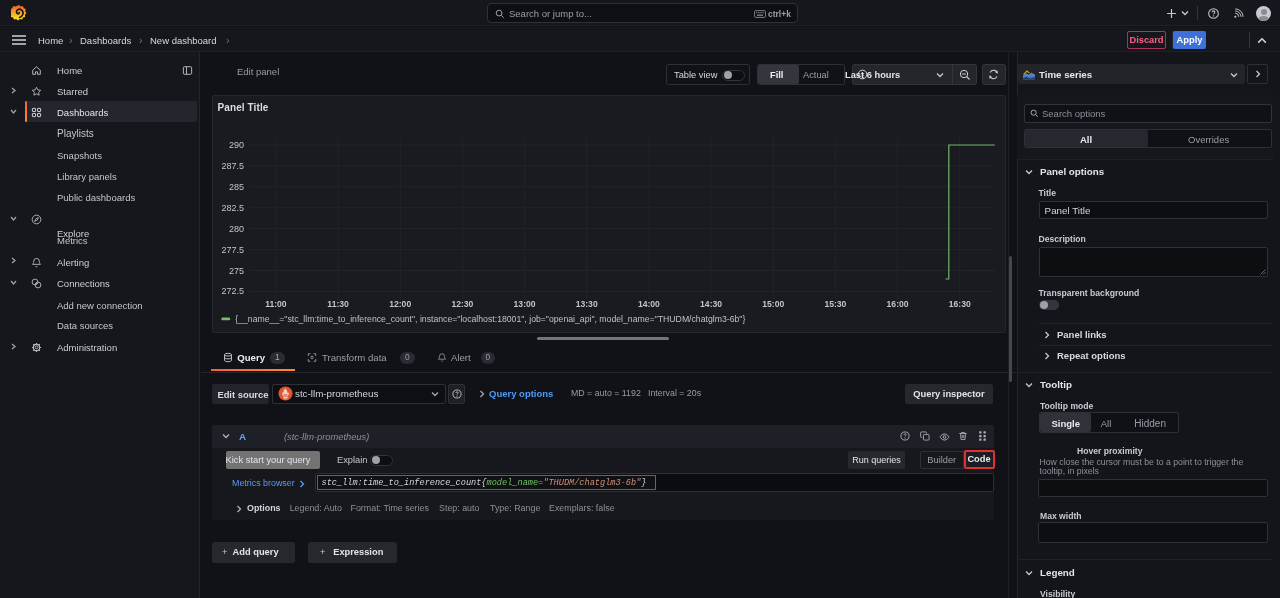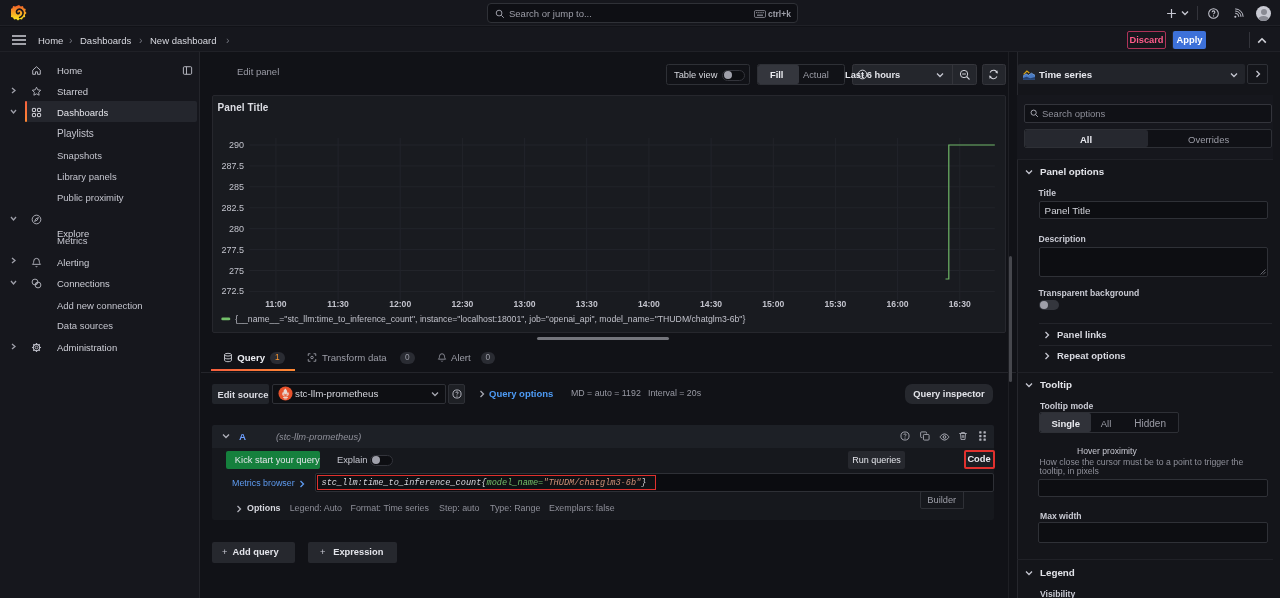--- a/index.html
+++ b/index.html
@@ -153,21 +153,21 @@
       <rect x="2" y="2.5" width="12" height="11" rx="1.5" fill="none" stroke="#B9BAC4" stroke-width="1.4"></rect>
       <line x1="6.5" y1="2.5" x2="6.5" y2="13.5" stroke="#B9BAC4" stroke-width="1.4"></line>
     </svg>
 
 <div class="abs txt" style="left:57px;top:65px;font-size:9.5px;color:#CDCEd6;">Home</div>
 <div class="abs txt" style="left:57px;top:86px;font-size:9.5px;color:#CDCED6;">Starred</div>
 <div class="abs txt" style="left:57px;top:107px;font-size:9.5px;color:#E4E5EB;">Dashboards</div>
 <div class="abs txt" style="left:57px;top:128px;font-size:10px;color:#C4C5CE;">Playlists</div>
 <div class="abs txt" style="left:57px;top:149.5px;font-size:9.5px;color:#C4C5CE;">Snapshots</div>
 <div class="abs txt" style="left:57px;top:170.5px;font-size:9.5px;color:#C4C5CE;">Library panels</div>
-<div class="abs txt" style="left:57px;top:191.5px;font-size:9.5px;color:#C4C5CE;">Public proximity</div>
+<div class="abs txt" style="left:57px;top:191.5px;font-size:9.5px;color:#C4C5CE;">Public dashboards</div>
 <div class="abs txt" style="left:57px;top:228px;font-size:9.5px;color:#CDCED6;">Explore</div>
 <div class="abs txt" style="left:57px;top:234.5px;font-size:9.5px;color:#C4C5CE;">Metrics</div>
 <div class="abs txt" style="left:57px;top:256.5px;font-size:9.5px;color:#CDCED6;">Alerting</div>
 <div class="abs txt" style="left:57px;top:278px;font-size:9.5px;color:#CDCED6;">Connections</div>
 <div class="abs txt" style="left:57px;top:299.5px;font-size:9.5px;color:#C4C5CE;">Add new connection</div>
 <div class="abs txt" style="left:57px;top:320px;font-size:9.5px;color:#C4C5CE;">Data sources</div>
 <div class="abs txt" style="left:57px;top:342px;font-size:9.5px;color:#CDCED6;">Administration</div>
 </div>
 
 <div id="main">
@@ -320,28 +320,28 @@
       <circle cx="8" cy="8" r="6.5" fill="none" stroke="#C6C7D1" stroke-width="1.4"></circle>
       <path d="M6.2 6.3c0-1.1.8-1.9 1.8-1.9s1.8.7 1.8 1.8c0 1.5-1.8 1.5-1.8 2.7" fill="none" stroke="#C6C7D1" stroke-width="1.4"></path>
       <circle cx="8" cy="11.3" r="0.9" fill="#C6C7D1"></circle>
     </svg>
 <svg class="abs" style="left:479px;top:390px" width="6" height="8" viewBox="0 0 6 8">
       <path d="M1.5 1l3 3-3 3" fill="none" stroke="#A6A7B0" stroke-width="1.3"></path>
     </svg>
 <div class="abs txt" style="left:489px;top:387.5px;font-size:9.5px;font-weight:700;color:#4E9BF5;">Query options</div>
 <div class="abs txt" style="left:571px;top:388px;font-size:8.8px;color:#9A9BA5;">MD = auto = 1192</div>
 <div class="abs txt" style="left:648px;top:388px;font-size:8.8px;color:#9A9BA5;">Interval = 20s</div>
-<div class="abs" style="left:905px;top:383.5px;width:88px;height:20px;background:#26282E;border-radius:7px;color:#E2E3E9;font-size:9.3px;font-weight:700;line-height:20px;text-align:center;">Query inspector</div>
+<div class="abs" style="left:905px;top:383.5px;width:88px;height:20px;background:#26282E;border-radius:2px;color:#E2E3E9;font-size:9.3px;font-weight:700;line-height:20px;text-align:center;">Query inspector</div>
 
 <div class="abs" style="left:211.7px;top:424.5px;width:782.6px;height:23.5px;background:#1D2026;border-radius:2px 2px 0 0;"></div>
 <svg class="abs" style="left:222px;top:433px" width="8" height="6" viewBox="0 0 8 6">
       <path d="M1 1.5l3 3 3-3" fill="none" stroke="#B0B1BA" stroke-width="1.3"></path>
     </svg>
 <div class="abs txt" style="left:239px;top:430.5px;font-size:9.8px;font-weight:700;color:#6E9FFF;">A</div>
-<div class="abs txt" style="left:276px;top:431.5px;font-size:9.3px;font-style:italic;color:#8E8F99;">(stc-llm-prometheus)</div>
+<div class="abs txt" style="left:284px;top:431.5px;font-size:9.3px;font-style:italic;color:#8E8F99;">(stc-llm-prometheus)</div>
 <svg class="abs" style="left:900px;top:431px" width="10" height="10" viewBox="0 0 16 16">
       <circle cx="8" cy="8" r="6.5" fill="none" stroke="#B0B1BA" stroke-width="1.4"></circle>
       <path d="M6.2 6.3c0-1.1.8-1.9 1.8-1.9s1.8.7 1.8 1.8c0 1.5-1.8 1.5-1.8 2.7" fill="none" stroke="#B0B1BA" stroke-width="1.3"></path>
       <circle cx="8" cy="11.3" r="0.9" fill="#B0B1BA"></circle>
     </svg>
 <svg class="abs" style="left:920px;top:431px" width="10" height="10" viewBox="0 0 16 16">
       <rect x="5.5" y="5.5" width="9" height="9" rx="1.5" fill="none" stroke="#B0B1BA" stroke-width="1.4"></rect>
       <path d="M3.5 10.5h-1a1.5 1.5 0 0 1-1.5-1.5V3A1.5 1.5 0 0 1 2.5 1.5H9A1.5 1.5 0 0 1 10.5 3v1" fill="none" stroke="#B0B1BA" stroke-width="1.4"></path>
     </svg>
 <svg class="abs" style="left:939px;top:431.5px" width="11" height="10" viewBox="0 0 16 14">
@@ -356,26 +356,26 @@
         <rect x="1.2" y="0.3" width="2.3" height="2.3" rx="0.5"></rect>
         <rect x="5.5" y="0.3" width="2.3" height="2.3" rx="0.5"></rect>
         <rect x="1.2" y="3.9" width="2.3" height="2.3" rx="0.5"></rect>
         <rect x="5.5" y="3.9" width="2.3" height="2.3" rx="0.5"></rect>
         <rect x="1.2" y="7.5" width="2.3" height="2.3" rx="0.5"></rect>
         <rect x="5.5" y="7.5" width="2.3" height="2.3" rx="0.5"></rect>
       </g>
     </svg>
 <div class="abs" style="left:211.7px;top:448px;width:782.6px;height:72px;background:#16181D;border-radius:0 0 2px 2px;"></div>
 
-<div class="abs" style="left:225.6px;top:450.5px;width:94px;height:18px;background:#15803d;border-radius:2px;color:#E3E4EA;font-size:9.3px;line-height:18px;text-align:right;">Kick start your query</div>
+<div class="abs" style="left:225.6px;top:450.5px;width:94px;height:18px;background:#737373;border-radius:2px;color:#E3E4EA;font-size:9.3px;line-height:18px;text-align:left;">Kick start your query</div>
 <div class="abs txt" style="left:337px;top:454.5px;font-size:9.3px;color:#C4C5CE;">Explain</div>
 <div class="abs" style="left:370px;top:454.5px;width:23px;height:11px;background:#0D0E12;border:1px solid #33343B;border-radius:6px;"></div>
 <div class="abs" style="left:372px;top:456px;width:8px;height:8px;border-radius:50%;background:#9FA0AA;"></div>
 <div class="abs" style="left:848px;top:450.5px;width:57px;height:18px;background:#26282E;border-radius:2px;color:#E3E4EA;font-size:9px;line-height:18px;text-align:center;">Run queries</div>
-<div class="abs" style="left:920px;top:450.5px;width:43.5px;height:18px;border:1px solid #2E3036;border-radius:2px 0 0 2px;color:#9D9EA8;font-size:9.3px;line-height:16px;text-align:center;margin-top:40px;">Builder</div>
+<div class="abs" style="left:920px;top:450.5px;width:43.5px;height:18px;border:1px solid #2E3036;border-radius:2px 0 0 2px;color:#9D9EA8;font-size:9.3px;line-height:16px;text-align:center;">Builder</div>
 <div class="abs" style="left:963.5px;top:450px;width:31px;height:19px;border:2px solid #E0312E;border-radius:2px;background:#1B1D22;color:#E9EAEF;font-size:9.3px;font-weight:700;line-height:15px;text-align:center;">Code</div>
 
 <div class="abs txt" style="left:232px;top:478px;font-size:8.9px;color:#5E9BF0;">Metrics browser</div>
 <svg class="abs" style="left:299px;top:479.5px" width="6" height="8" viewBox="0 0 6 8">
       <path d="M1.5 1l3 3-3 3" fill="none" stroke="#5E9BF0" stroke-width="1.3"></path>
     </svg>
 <div class="abs" style="left:315.3px;top:473.2px;width:679px;height:19.2px;background:#0B0C10;border:1px solid #2E3036;border-radius:2px;"></div>
 <div class="abs" style="left:316.8px;top:474.6px;width:339px;height:15.4px;border:1px solid #E0312E;background:#101114;"></div>
 <div class="abs txt" style="left:321.5px;top:478px;font-size:8.6px;font-family:'Liberation Mono',monospace;color:#D4D5DB;font-style:italic;">stc_llm:time_to_inference_count{<span style="color:#73BF69;">model_name=</span><span style="color:#CE9178;">"THUDM/chatglm3-6b"</span>}</div>
 
@@ -460,21 +460,21 @@
 <svg class="abs" style="left:1025px;top:381.5px" width="8" height="6" viewBox="0 0 8 6">
       <path d="M1 1.5l3 3 3-3" fill="none" stroke="#C6C7D1" stroke-width="1.3"></path>
     </svg>
 <div class="abs txt" style="left:1040px;top:378.5px;font-size:9.8px;font-weight:700;color:#E2E3E9;">Tooltip</div>
 <div class="abs txt" style="left:1040px;top:400.5px;font-size:8.6px;font-weight:700;color:#C9CAD3;">Tooltip mode</div>
 <div class="abs" style="left:1038.7px;top:412.4px;width:140.3px;height:20.6px;border:1px solid #2E3036;border-radius:2px;background:#101116;"></div>
 <div class="abs" style="left:1039.7px;top:413.4px;width:51px;height:18.6px;background:#303239;border-radius:2px;"></div>
 <div class="abs txt" style="left:1051.5px;top:418px;font-size:9.5px;font-weight:700;color:#E9EAEF;">Single</div>
 <div class="abs txt" style="left:1100.7px;top:418px;font-size:9.5px;color:#9B9CA6;">All</div>
 <div class="abs txt" style="left:1134.3px;top:418px;font-size:10px;color:#9B9CA6;">Hidden</div>
-<div class="abs txt" style="left:1040px;top:445.5px;font-size:8.6px;font-weight:400;color:#C9CAD3;padding-left:37px;">Hover proximity</div>
+<div class="abs txt" style="left:1040px;top:445.5px;font-size:8.6px;font-weight:700;color:#C9CAD3;padding-left:37px;">Hover proximity</div>
 <div class="abs txt" style="left:1039.5px;top:456.5px;font-size:8.7px;color:#8E8F99;">How close the cursor must be to a point to trigger the</div>
 <div class="abs txt" style="left:1039.5px;top:466.3px;font-size:8.7px;color:#8E8F99;">tooltip, in pixels</div>
 <div class="abs" style="left:1038px;top:478.7px;width:230px;height:18.7px;background:#0D0E12;border:1px solid #2F3137;border-radius:2px;"></div>
 <div class="abs txt" style="left:1040px;top:510.5px;font-size:8.6px;font-weight:700;color:#C9CAD3;">Max width</div>
 <div class="abs" style="left:1038px;top:522.4px;width:230px;height:21px;background:#0D0E12;border:1px solid #2F3137;border-radius:2px;"></div>
 
 <div class="abs" style="left:1017px;top:559px;width:256px;height:1px;background:#202127;"></div>
 <svg class="abs" style="left:1025px;top:569.5px" width="8" height="6" viewBox="0 0 8 6">
       <path d="M1 1.5l3 3 3-3" fill="none" stroke="#C6C7D1" stroke-width="1.3"></path>
     </svg>

